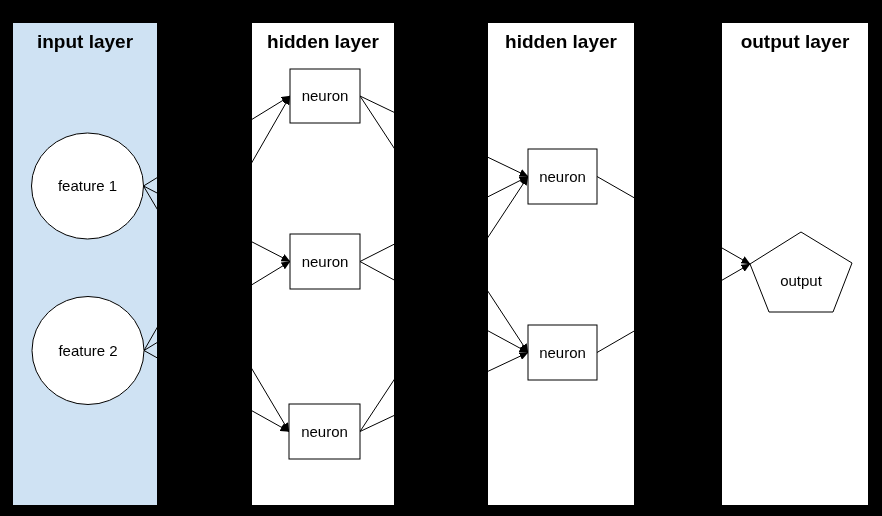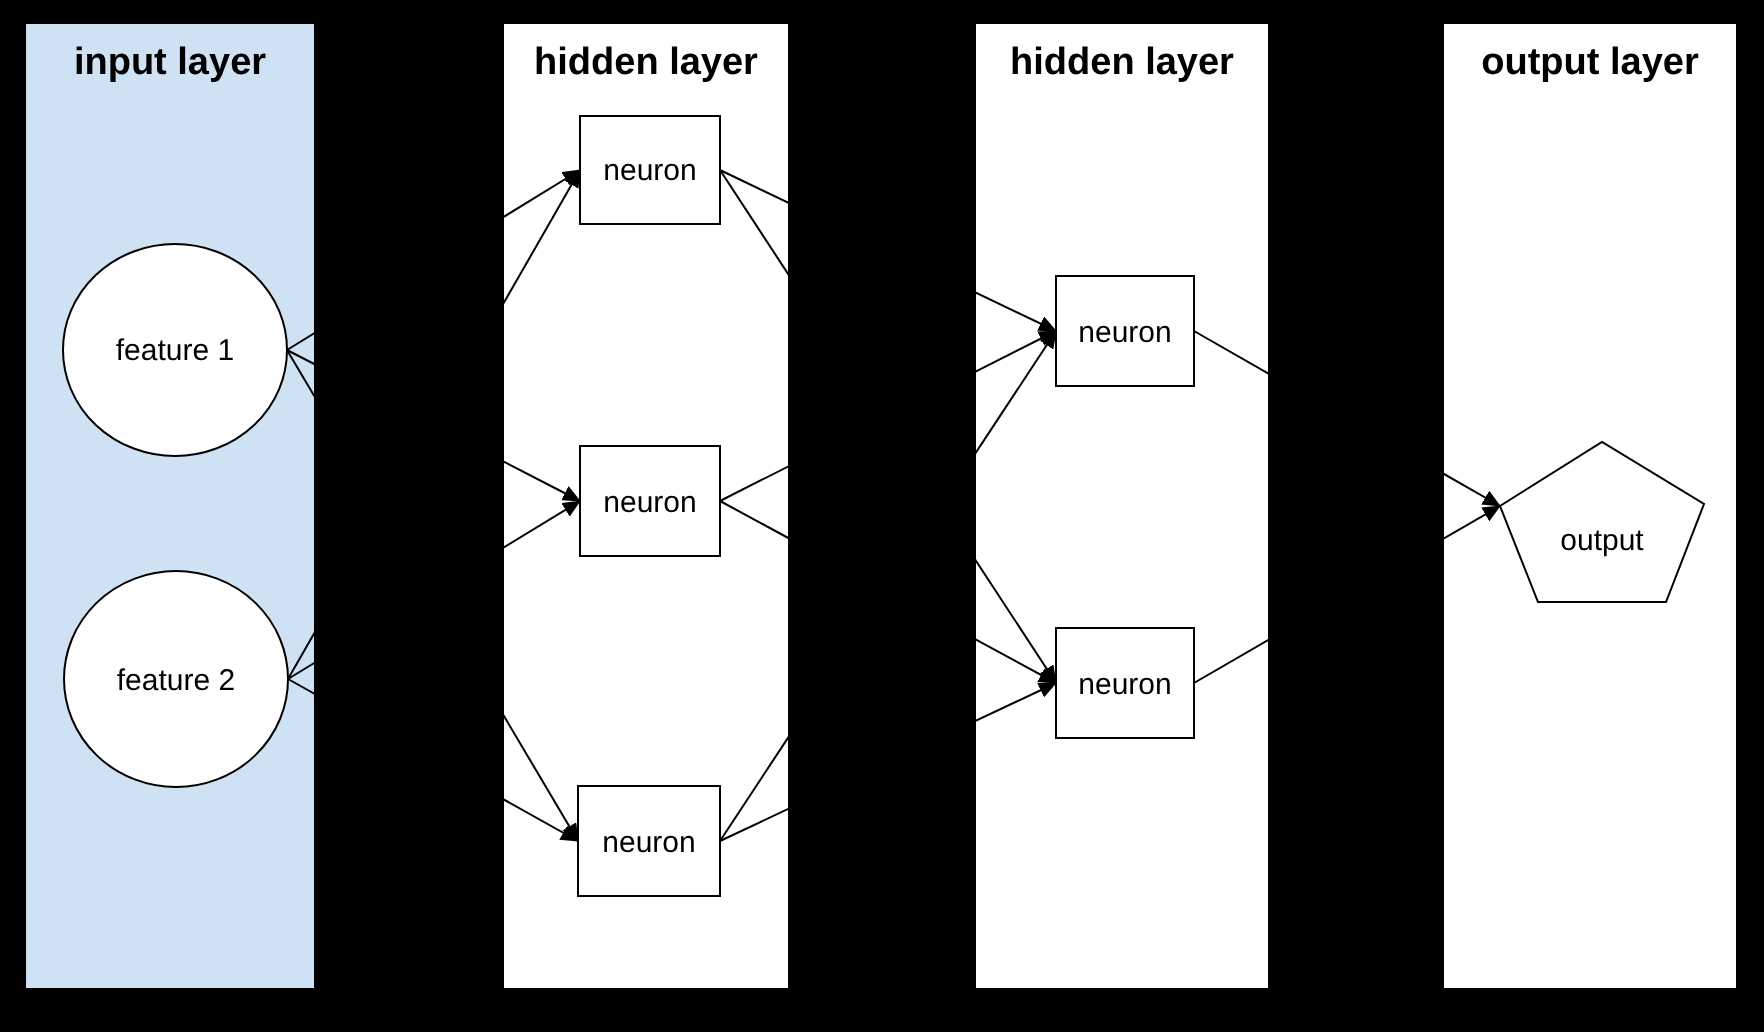--- a/index.html
+++ b/index.html
@@ -2,21 +2,21 @@
 <html><head>
 <meta charset="utf-8">
 <style>
   html, body { margin: 0; padding: 0; }
   body {
     width: 882px; height: 516px;
     background: #000000;
     overflow: hidden;
     font-family: "Liberation Sans", sans-serif;
   }
-  .stage { position: relative; width: 882px; height: 484px; background: #000000; }
+  .stage { position: relative; width: 882px; height: 484px; background: #000000; margin-top: 11px; }
   svg { display: block; }
   text {
     font-family: "Liberation Sans", sans-serif;
     fill: #000000;
     user-select: none;
   }
   .layer-title { font-size: 19px; font-weight: bold; text-anchor: middle; }
   .node-label  { font-size: 15px; text-anchor: middle; }
   .node-shape  { fill: #ffffff; stroke: #000000; stroke-width: 1; }
   .panel       { stroke: none; }

